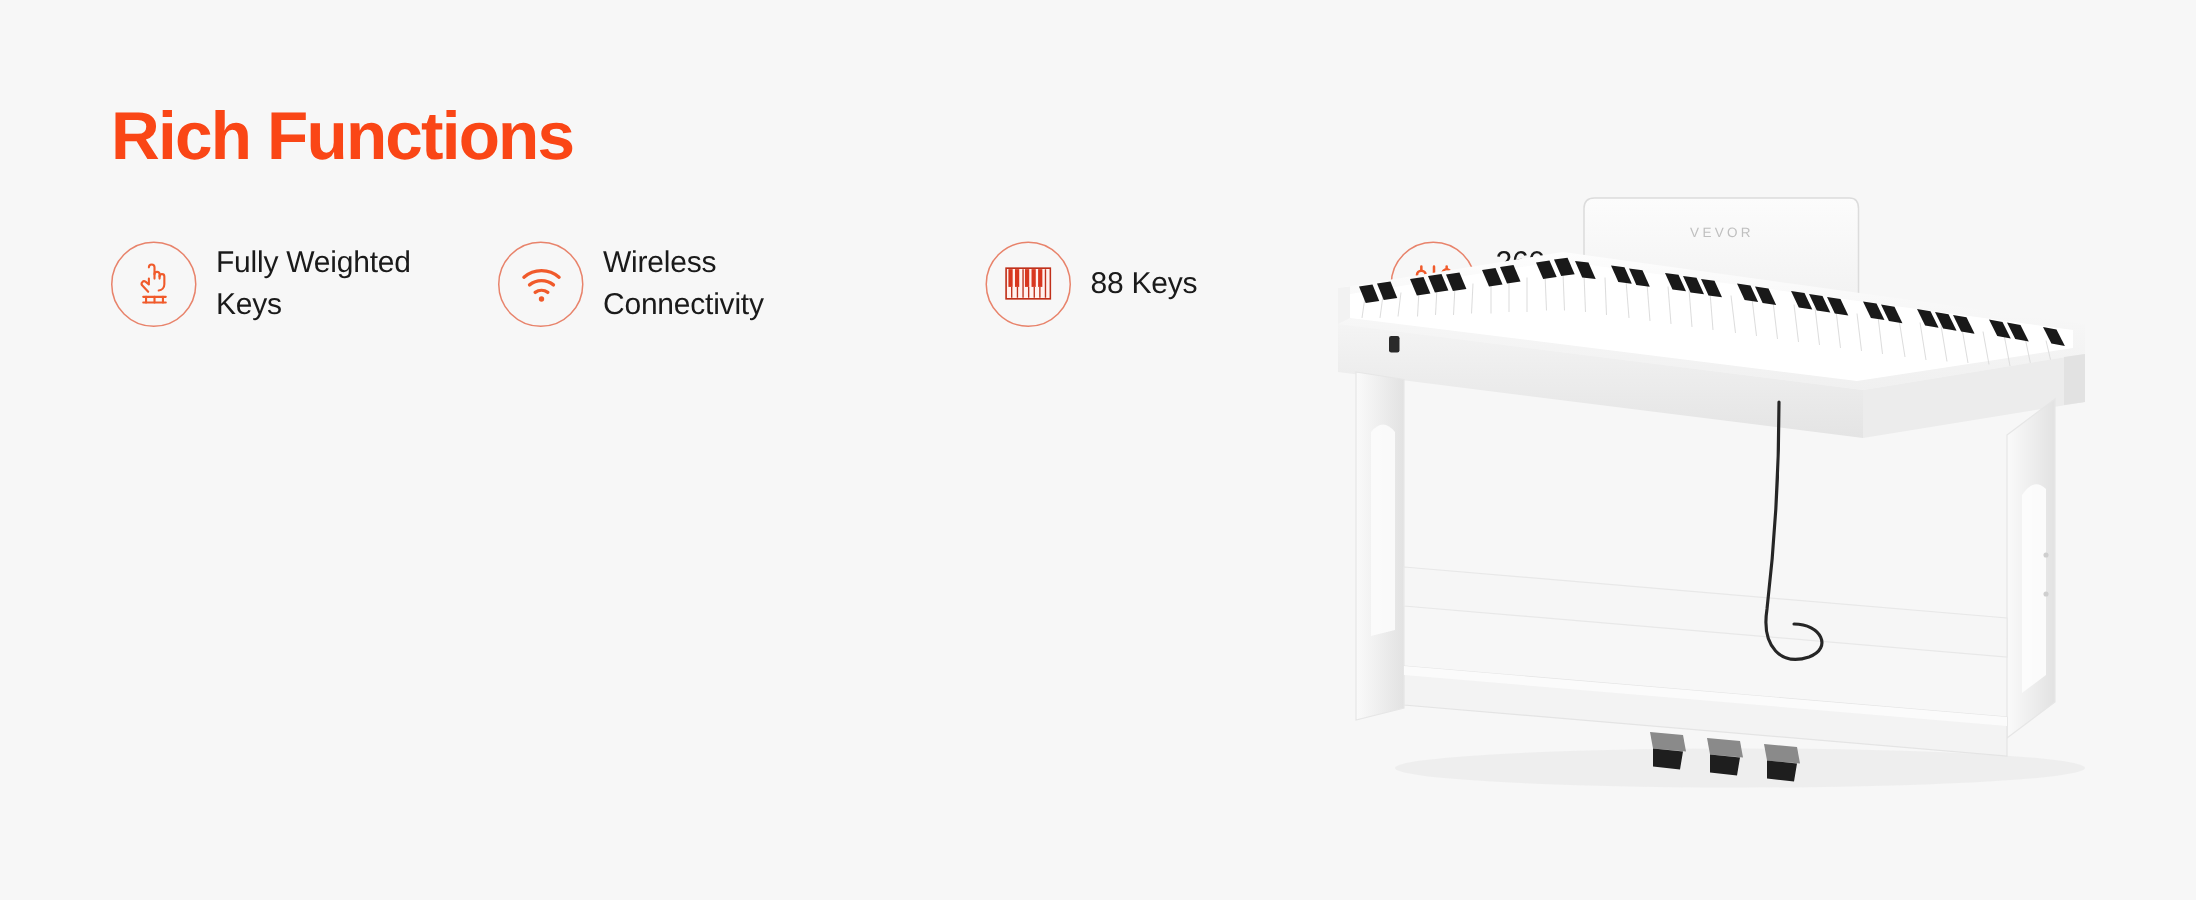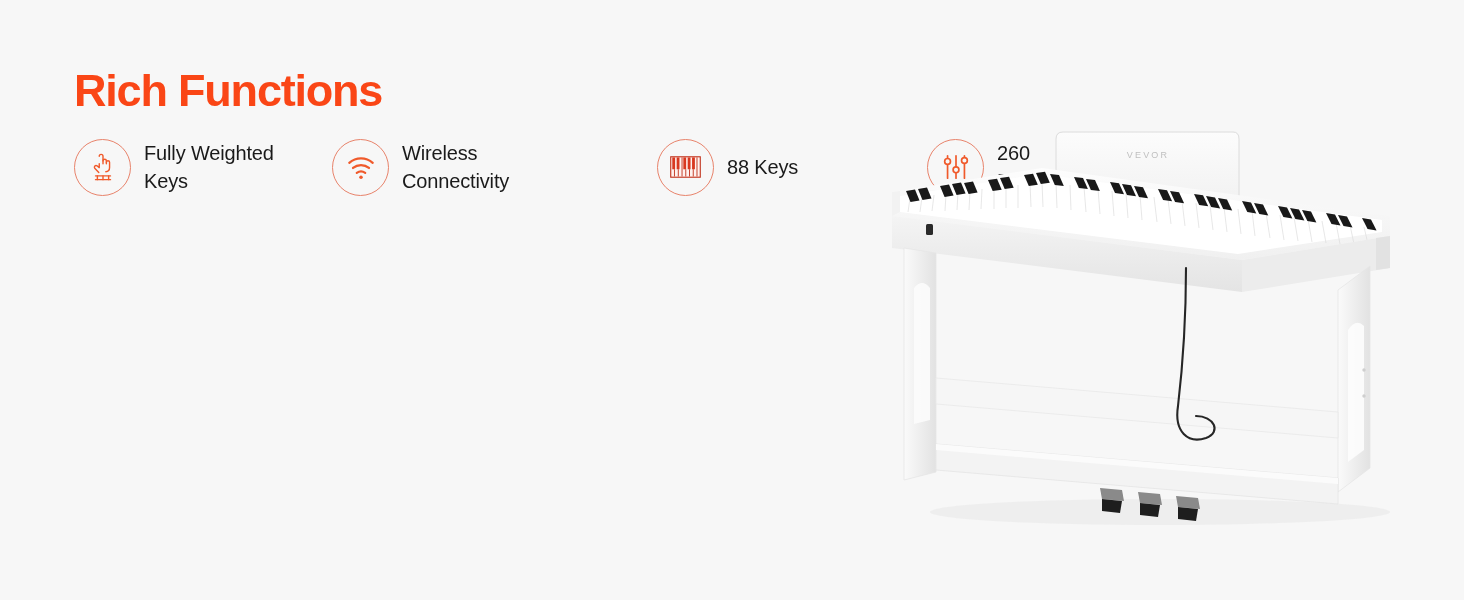--- a/index.html
+++ b/index.html
@@ -21,21 +21,21 @@
     font-weight:bold;
     letter-spacing:-1.2px;
     color:#FA4616;
     line-height:1;
     white-space:nowrap;
   }
 
   
   .features {
     position:absolute;
-    left:74px; top:132px;
+    left:74px; top:154px;
     width:860px;
     display:grid;
     grid-template-columns:258px 325px 270px;
     grid-auto-rows:70.5px;
     grid-auto-flow:column;
   }
   .feature {
     display:flex;
     align-items:center;
     gap:13px;

